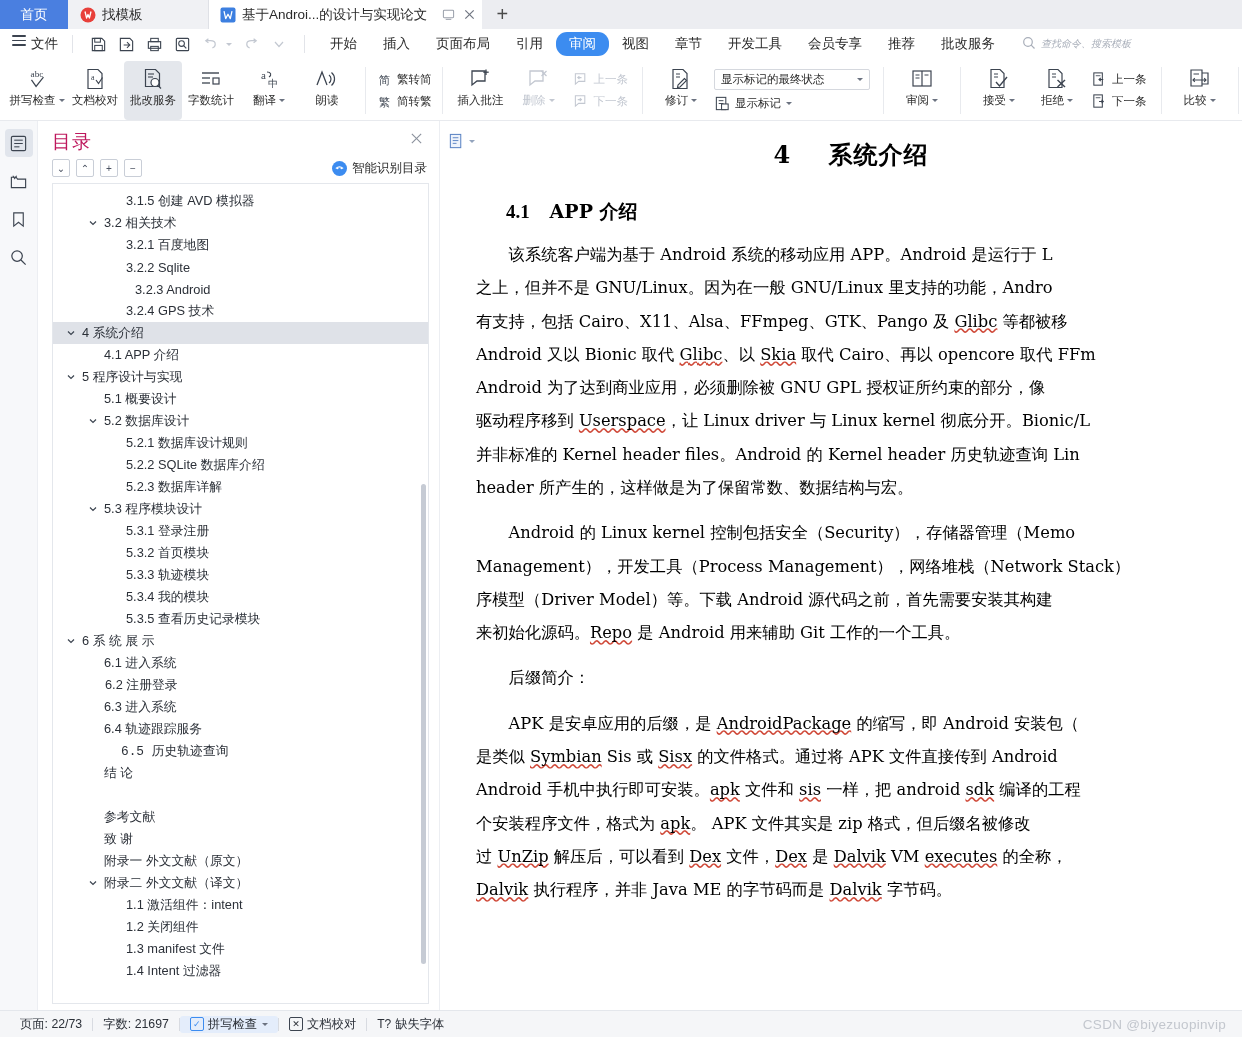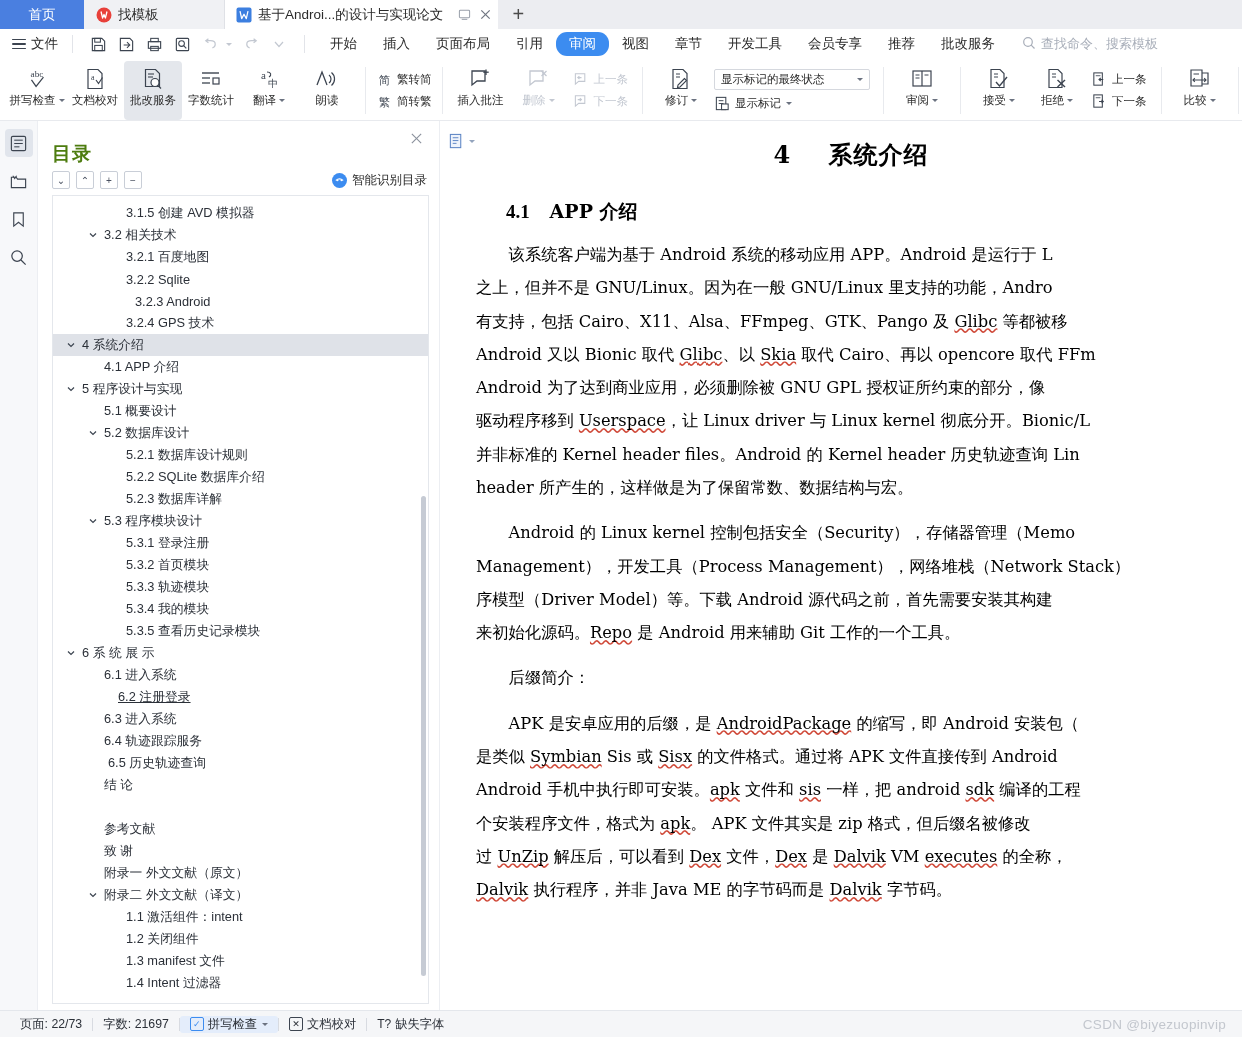--- a/index.html
+++ b/index.html
@@ -16,21 +16,21 @@
   .tabstrip {
     height: 29px; background: #ecedf1; display: flex; align-items: stretch;
     flex: 0 0 29px; position: relative;
   }
   .tab {
     display: flex; align-items: center; gap: 6px;
     padding: 0 12px; font-size: 13px; color: #333; cursor: default;
     position: relative; white-space: nowrap;
   }
   .tab-home {
-    background: #4a7fe0; color: #fff; width: 84px; justify-content: center;
+    background: #4a7fe0; color: #fff; width: 68px; justify-content: center;
     font-size: 13.5px;
   }
   .tab-template { background: #f0f1f4; min-width: 140px; }
   .tab-doc {
     background: #ffffff; min-width: 220px; padding-right: 6px;
   }
   .tab-doc::before {
     content: ""; position: absolute; left: 0; top: 0; bottom: 0; width: 1px; background: #dfe1e6;
   }
   .tab-ico { width: 16px; height: 16px; flex: 0 0 16px; display:inline-flex; align-items:center; justify-content:center; }
@@ -43,38 +43,38 @@
     font-size: 20px; color: #4a4a4a; font-weight: 300;
   }
   .tabstrip-fill { flex: 1; }
 
   
   .menubar {
     height: 30px; flex: 0 0 30px; background: #fff;
     display: flex; align-items: center; padding-left: 10px; gap: 0;
     border-bottom: none;
   }
-  .file-menu { display: flex; align-items: center; gap: 5px; padding: 0 8px 0 2px; }
+  .file-menu { display: flex; align-items: flex-start; gap: 5px; padding: 0 8px 0 2px; }
   .hamburger { display:flex; flex-direction:column; gap:3px; width:14px; }
   .hamburger i { display:block; height:1.6px; background:#3c4450; border-radius:1px; }
   .file-label { font-size: 13.5px; color: #2b2b2b; }
   .qat { display: flex; align-items: center; gap: 2px; padding: 0 6px; }
   .qat-btn {
     width: 26px; height: 24px; display: flex; align-items: center; justify-content: center;
     color: #3c4450;
   }
   .qat-btn.dis { color: #c3c8d1; }
   .vsep { width: 1px; height: 18px; background: #e2e4e9; margin: 0 6px; }
   .ribbon-tabs { display: flex; align-items: flex-end; gap: 0; margin-left: 6px; }
   .rtab {
     font-size: 13.5px; color: #2b2b2b; padding: 3px 13px; border-radius: 11px;
     white-space: nowrap;
   }
   .rtab.active { background: #3c8cf0; color: #fff; }
-  .searchbox { display: flex; align-items: center; gap: 5px; margin-left: 14px; color: #a8aeb9; font-size: 13px; }
+  .searchbox { display: flex; align-items: center; gap: 5px; margin-left: 14px; color: #a8aeb9; font-size: 10px; font-style: italic; }
 
   
   .ribbon {
     height: 62px; flex: 0 0 62px; background: #fff; display: flex; align-items: stretch;
     padding: 2px 0 0 4px; overflow: hidden; border-bottom: 1px solid #e8eaee;
   }
   .rgroup { display: flex; align-items: stretch; padding: 0 4px; }
   .gsep { width: 1px; background: #e8eaee; margin: 6px 5px; flex: 0 0 1px; }
   .bigbtn {
     width: 58px; display: flex; flex-direction: column; align-items: center; justify-content: flex-start;
@@ -110,21 +110,21 @@
   }
   .railbtn { width: 28px; height: 28px; display: flex; align-items: center; justify-content: center; border-radius: 4px; color: #3c4450; }
   .railbtn.sel { background: #e1e5ec; }
 
   
   .toc {
     width: 402px; flex: 0 0 402px; background: #fff; display: flex; flex-direction: column;
     border-right: 1px solid #eceef2; min-height: 0;
   }
   .toc-head { padding: 8px 12px 0 14px; display: flex; align-items: flex-start; justify-content: space-between; }
-  .toc-title { font-size: 19px; color: #4d7c0f; font-weight: 700; letter-spacing: 1px; margin-top: 12px; }
+  .toc-title { font-size: 19px; color: #be185d; font-weight: 400; letter-spacing: 1px; }
   .toc-close { color: #8a909c; font-size: 15px; line-height: 1; padding: 3px 4px; }
   .toc-tools { display: flex; align-items: center; justify-content: space-between; padding: 4px 12px 6px 14px; }
   .toc-tools-left { display: flex; gap: 6px; }
   .tbtn {
     width: 18px; height: 18px; border: 1px solid #c9ced7; border-radius: 2px; background: #fff;
     display: flex; align-items: center; justify-content: center; color: #4a5161; font-size: 10px;
   }
   .smart { display: flex; align-items: center; gap: 5px; font-size: 12.5px; color: #2b2b2b; }
   .smart-dot { width: 15px; height: 15px; border-radius: 50%; background: #3c8cf0; display:flex; align-items:center; justify-content:center; }
   .toc-list {
@@ -761,33 +761,33 @@
                 </svg>
               </span>
               <span style="margin-left: 3px;">6   系 统 展 示</span>
             </div>
             <div class="toc-item">
               <span class="chev" style="margin-left: 32px;"></span>
               <span style="margin-left: 3px;">6.1 进入系统</span>
             </div>
             <div class="toc-item">
               <span class="chev" style="margin-left: 32px;"></span>
-              <span style="margin-left: 17px; text-decoration: underline;">6.2 注册登录</span>
+              <span style="margin-left: 4px;">6.2 注册登录</span>
             </div>
             <div class="toc-item">
               <span class="chev" style="margin-left: 32px;"></span>
               <span style="margin-left: 3px;">6.3 进入系统</span>
             </div>
             <div class="toc-item">
               <span class="chev" style="margin-left: 32px;"></span>
               <span style="margin-left: 3px;">6.4 轨迹跟踪服务</span>
             </div>
             <div class="toc-item">
               <span class="chev" style="margin-left: 32px;"></span>
-              <span style="margin-left: 7px;">6.5 历史轨迹查询</span>
+              <span style="margin-left: 20px; font-family: Liberation Mono, monospace;">6.5 历史轨迹查询</span>
             </div>
             <div class="toc-item">
               <span class="chev" style="margin-left: 32px;"></span>
               <span style="margin-left: 3px;">结  论</span>
             </div>
             <div class="toc-item">
               <span class="chev" style="margin-left: 32px;"></span>
               <span style="margin-left: 3px;"></span>
             </div>
             <div class="toc-item">

